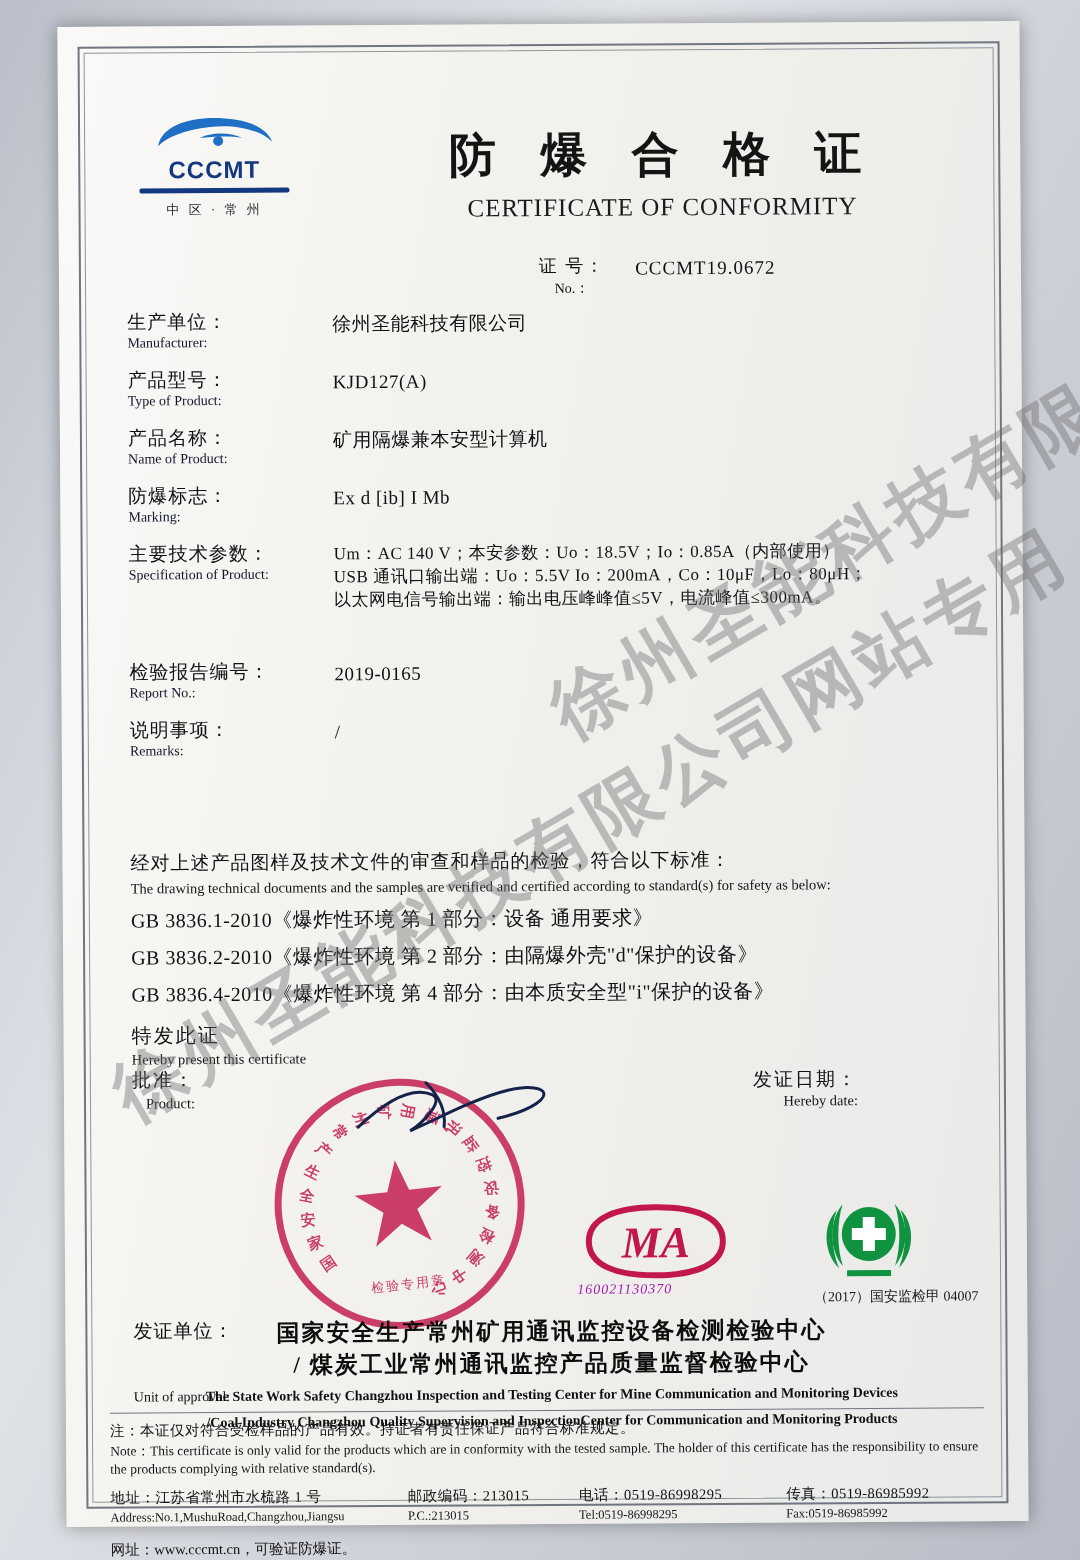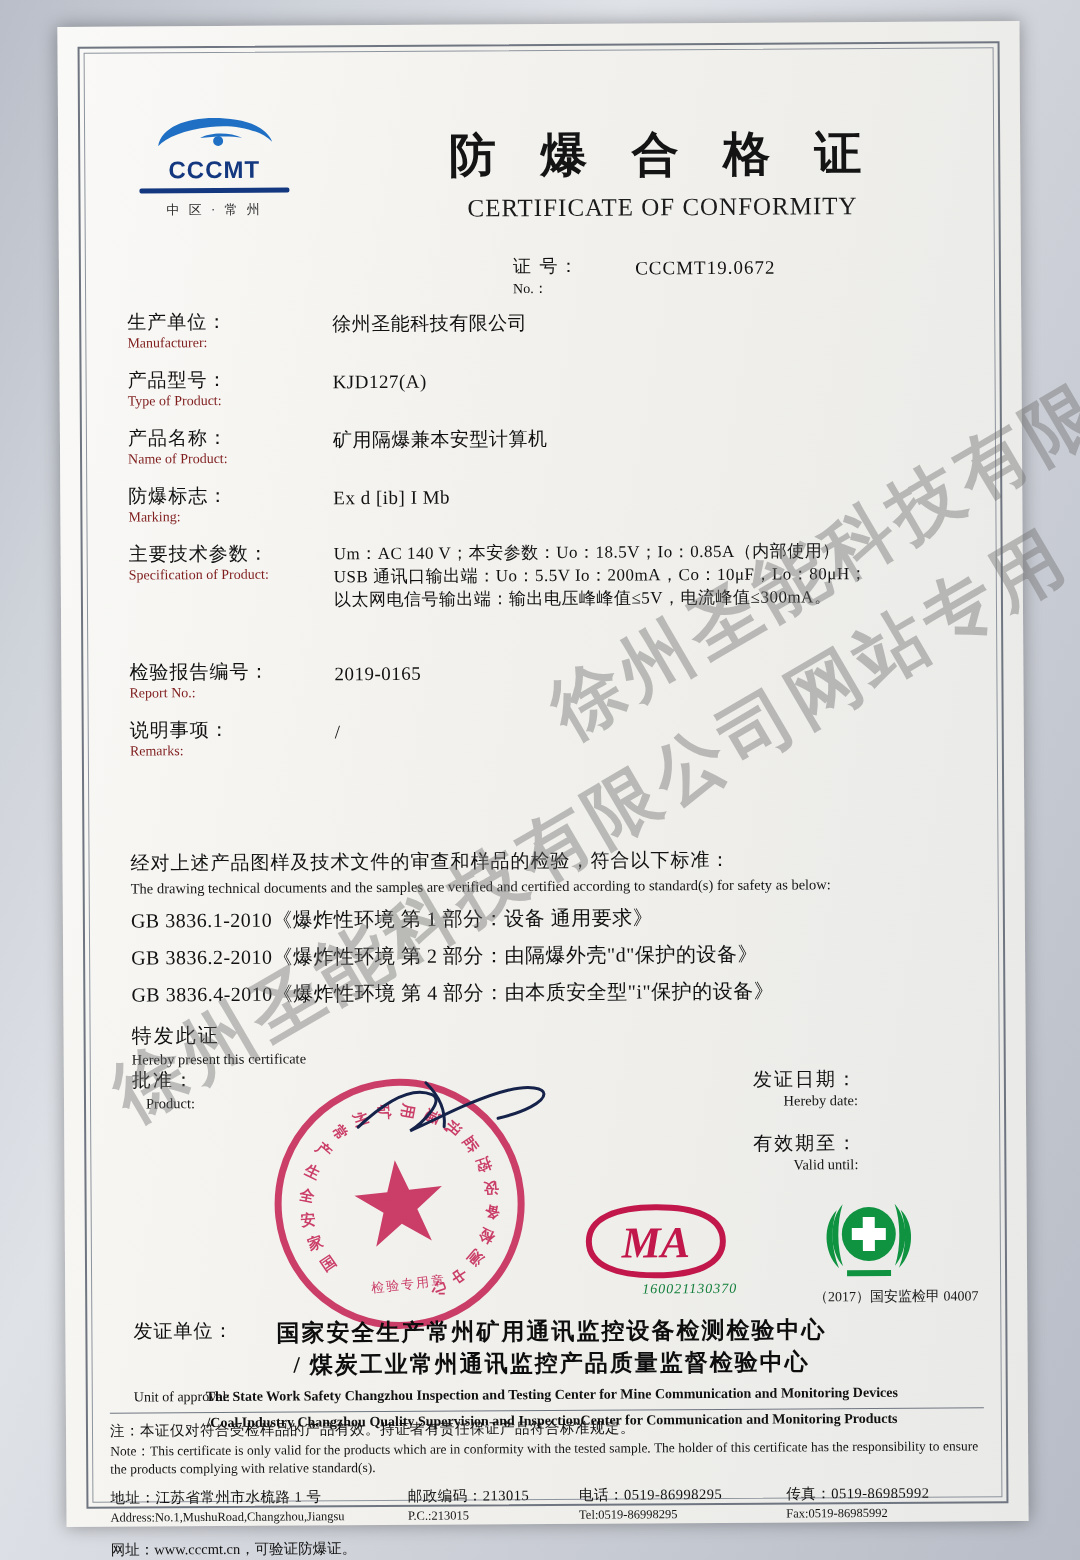--- a/index.html
+++ b/index.html
@@ -66,36 +66,36 @@
   }
   .title-en{
     position:absolute;left:290px;top:136px;width:560px;text-align:center;
     font-size:25px;letter-spacing:1px;color:#1b1b1b;
   }
 
   .no-row{
     position:absolute;left:420px;top:196px;width:420px;
     font-size:17px;color:#111;
   }
-  .no-label{display:inline-block;width:118px;text-align:left;}
+  .no-label{display:inline-block;width:118px;text-align:center;}
   .no-label .cn{font-size:18px;letter-spacing:2px;}
   .no-label .en{font-size:14px;}
   .no-value{
     display:inline-block;font-size:19px;letter-spacing:1px;
     vertical-align:top;padding-top:4px;
   }
 
   
   .fields{position:absolute;left:34px;top:250px;right:20px;}
   .frow{position:relative;min-height:54px;}
   .flabel{
     position:absolute;left:0;top:0;width:190px;
   }
   .flabel .cn{display:block;font-size:19px;letter-spacing:1px;color:#111;line-height:1.25;}
-  .flabel .en{display:block;font-size:14px;color:#7f1d1d;line-height:1.25;}
+  .flabel .en{display:block;font-size:14px;color:#0f172a;line-height:1.25;}
   .fval{
     position:absolute;left:205px;top:2px;right:0;
     font-size:19px;color:#111;line-height:1.35;letter-spacing:.5px;
   }
   .fval.small{font-size:17px;}
   .fval .ln{display:block;}
 
   
   .statement{position:absolute;left:34px;top:790px;right:20px;}
   .st-cn{font-size:19px;letter-spacing:1px;color:#111;}
@@ -145,22 +145,22 @@
   .signature{
     position:absolute;left:250px;top:1010px;width:240px;height:80px;
     pointer-events:none;
   }
 
   
   .ma-mark{
     position:absolute;left:484px;top:1146px;width:146px;height:76px;font-style:italic;
   }
   .ma-mark .code{
-    position:absolute;left:-6px;top:78px;width:160px;text-align:right;
-    font-size:14px;color:#15803d;letter-spacing:1px;
+    position:absolute;left:-6px;top:78px;width:160px;text-align:left;
+    font-size:14px;color:#a21caf;letter-spacing:1px;
   }
   .safety-mark{
     position:absolute;left:718px;top:1134px;width:104px;height:96px;
   }
   .safety-code{
     position:absolute;left:672px;top:1232px;width:250px;text-align:center;
     font-size:14px;color:#1a1a1a;
   }
 
   
@@ -348,24 +348,20 @@
       </div>
 
       <div class="dates">
         <div class="drow">
           <div class="dlab">
             <span class="cn">发证日期：</span>
             <span class="en">Hereby date:</span>
           </div>
         </div>
         <div class="drow">
-          <div class="dlab">
-            <span class="cn">有效期至：</span>
-            <span class="en">Valid until:</span>
-          </div>
         </div>
       </div>
 
       <div class="seal">
         <div class="ring-text">
           <span style="transform:rotate(-118deg) translate(0,-100px) rotate(90deg);">国</span>
           <span style="transform:rotate(-103deg) translate(0,-100px) rotate(90deg);">家</span>
           <span style="transform:rotate(-88deg) translate(0,-100px) rotate(90deg);">安</span>
           <span style="transform:rotate(-73deg) translate(0,-100px) rotate(90deg);">全</span>
           <span style="transform:rotate(-58deg) translate(0,-100px) rotate(90deg);">生</span>

